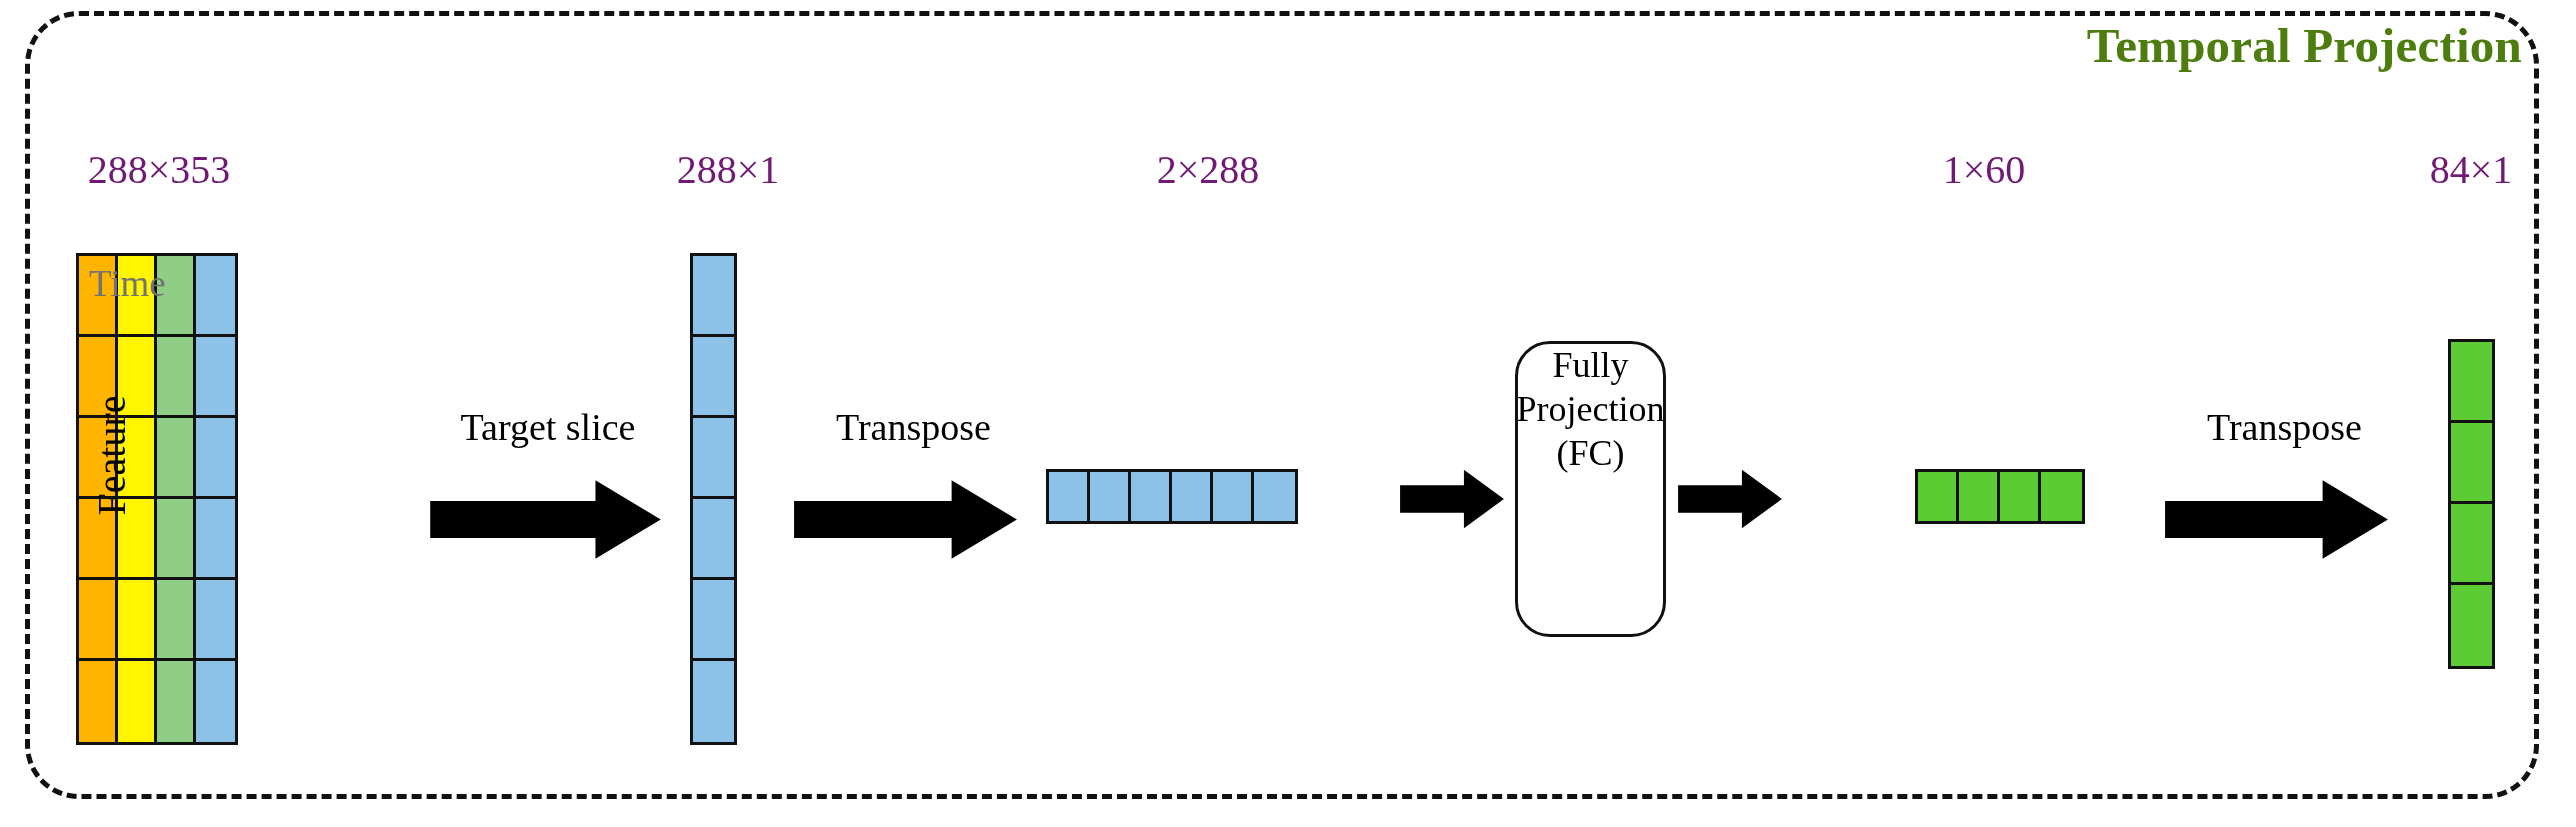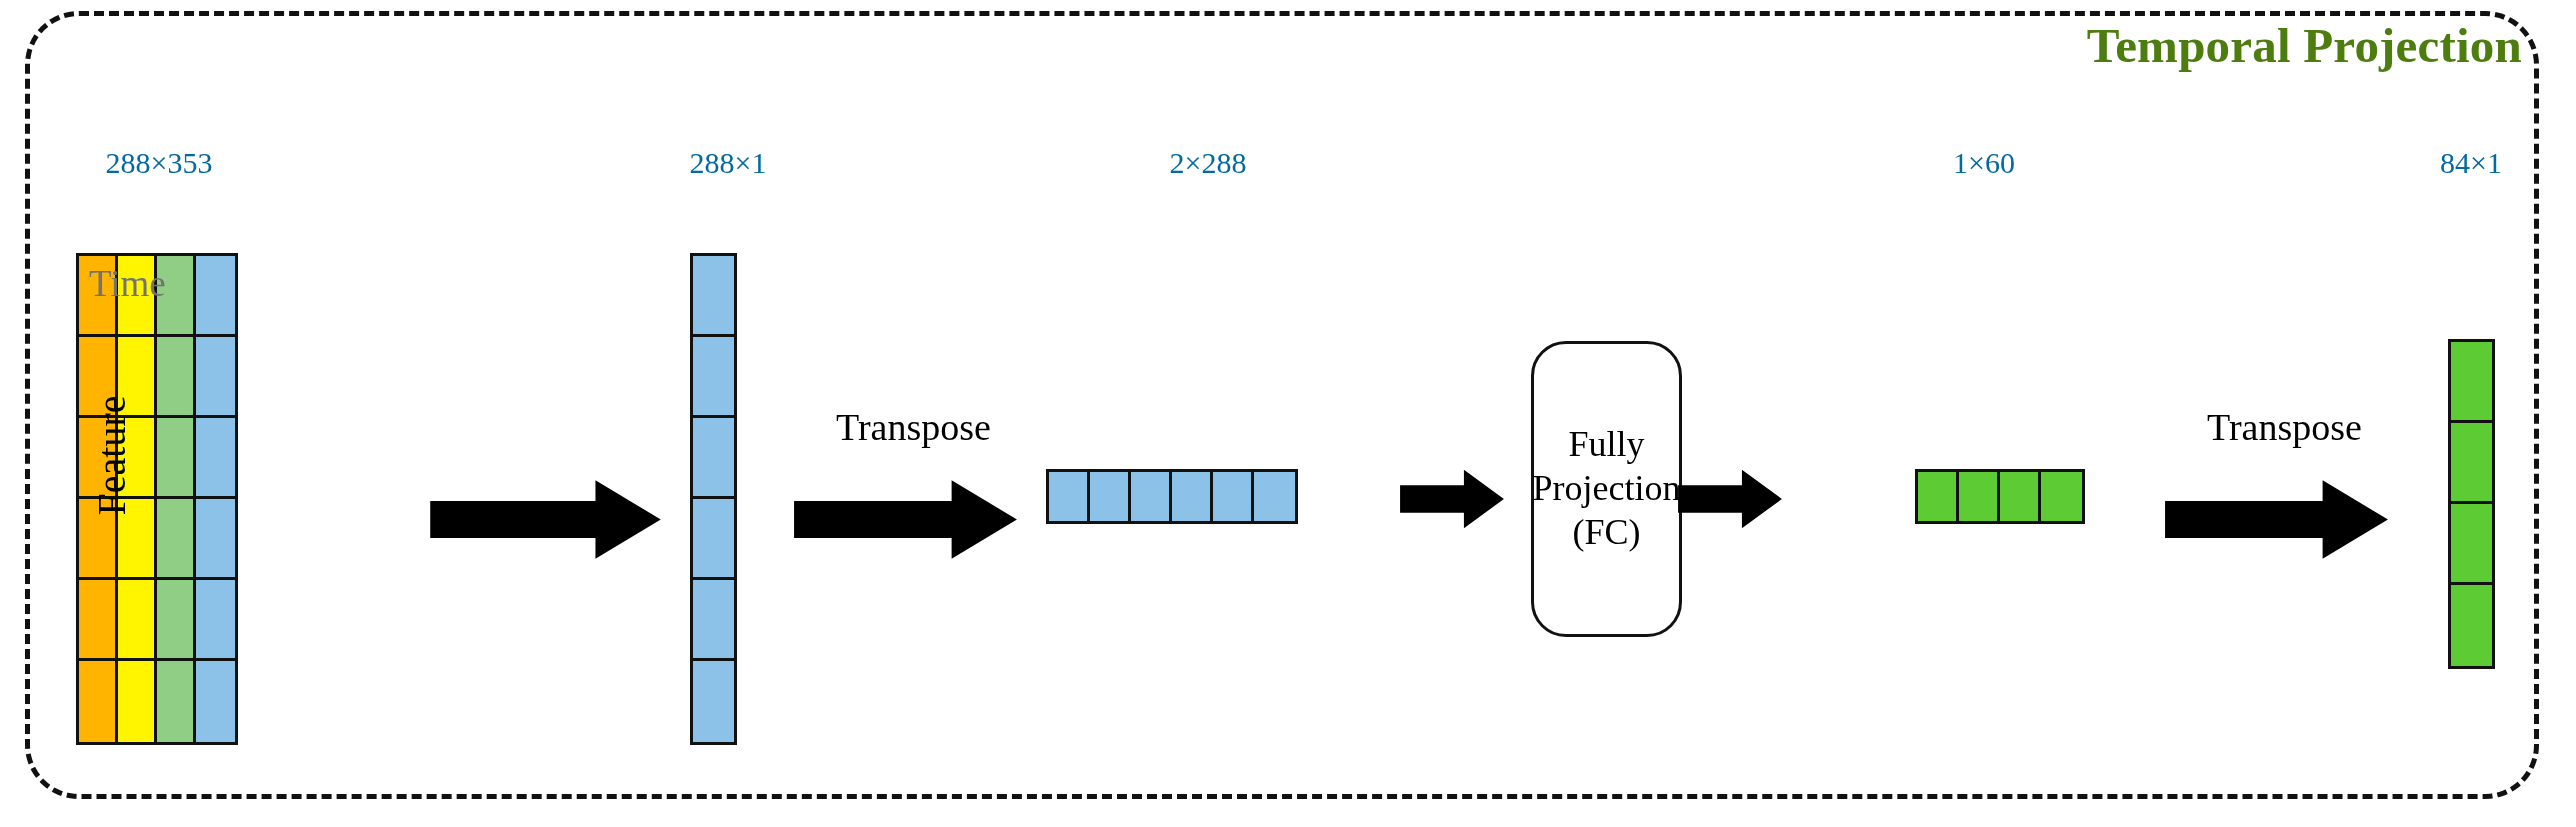--- a/index.html
+++ b/index.html
@@ -39,24 +39,24 @@
     font-size: 49px;
     font-weight: bold;
     letter-spacing: 0.2px;
     white-space: nowrap;
     color: #4d7c0f;
   }
 
   
   .dim-label {
     position: absolute;
-    font-size: 30px;
-    white-space: nowrap;
-    text-align: center;
-    color: #0369a1;
+    font-size: 40px;
+    white-space: nowrap;
+    text-align: center;
+    color: #701a75;
   }
 
   
   .matrix {
     position: absolute;
     left: 76px;
     top: 253px;
     display: grid;
     grid-template-columns: repeat(4, 39px);
     grid-template-rows: repeat(6, 81px);
@@ -146,23 +146,22 @@
     top: 341px;
     width: 151px;
     height: 296px;
     border: 3.9px solid #111111;
     border-radius: 35px;
     background: #ffffff;
     box-sizing: border-box;
     display: flex;
     flex-direction: column;
     align-items: center;
-    justify-content: center;
+    justify-content: flex-start;
     line-height: 1.22;
-    margin-left: 16px;
   }
   .fc-box .fc-line {
     font-size: 36px;
     white-space: nowrap;
     color: #000000;
     text-align: center;
   }
 </style>
 </head>
 <body>
@@ -205,20 +204,21 @@
     <div class="cell c-orange last-row"></div>
     <div class="cell c-yellow last-row"></div>
     <div class="cell c-green last-row"></div>
     <div class="cell c-blue last-row last-col"></div>
   </div>
 
   <div class="axis-time">Time</div>
 
   <div class="axis-feature">Feature</div>
 
+  <div class="arrow-label" style="left:421px; top:405px; width:254px;">Target slice</div>
   <svg class="arrow" style="left:430px; top:478px;" width="231" height="83" viewBox="0 0 300 108">
     <polygon points="0,30 215,30 215,3 300,54 215,105 215,78 0,78" fill="#000000"></polygon>
   </svg>
 
   <div class="dim-label" style="left:660px; top:146px; width:136px;">288×1</div>
 
   <div class="vstack" style="left:690px; top:253px; grid-template-columns:41px; grid-template-rows:repeat(6,81px);">
     <div class="cell c-blue"></div>
     <div class="cell c-blue"></div>
     <div class="cell c-blue"></div>

